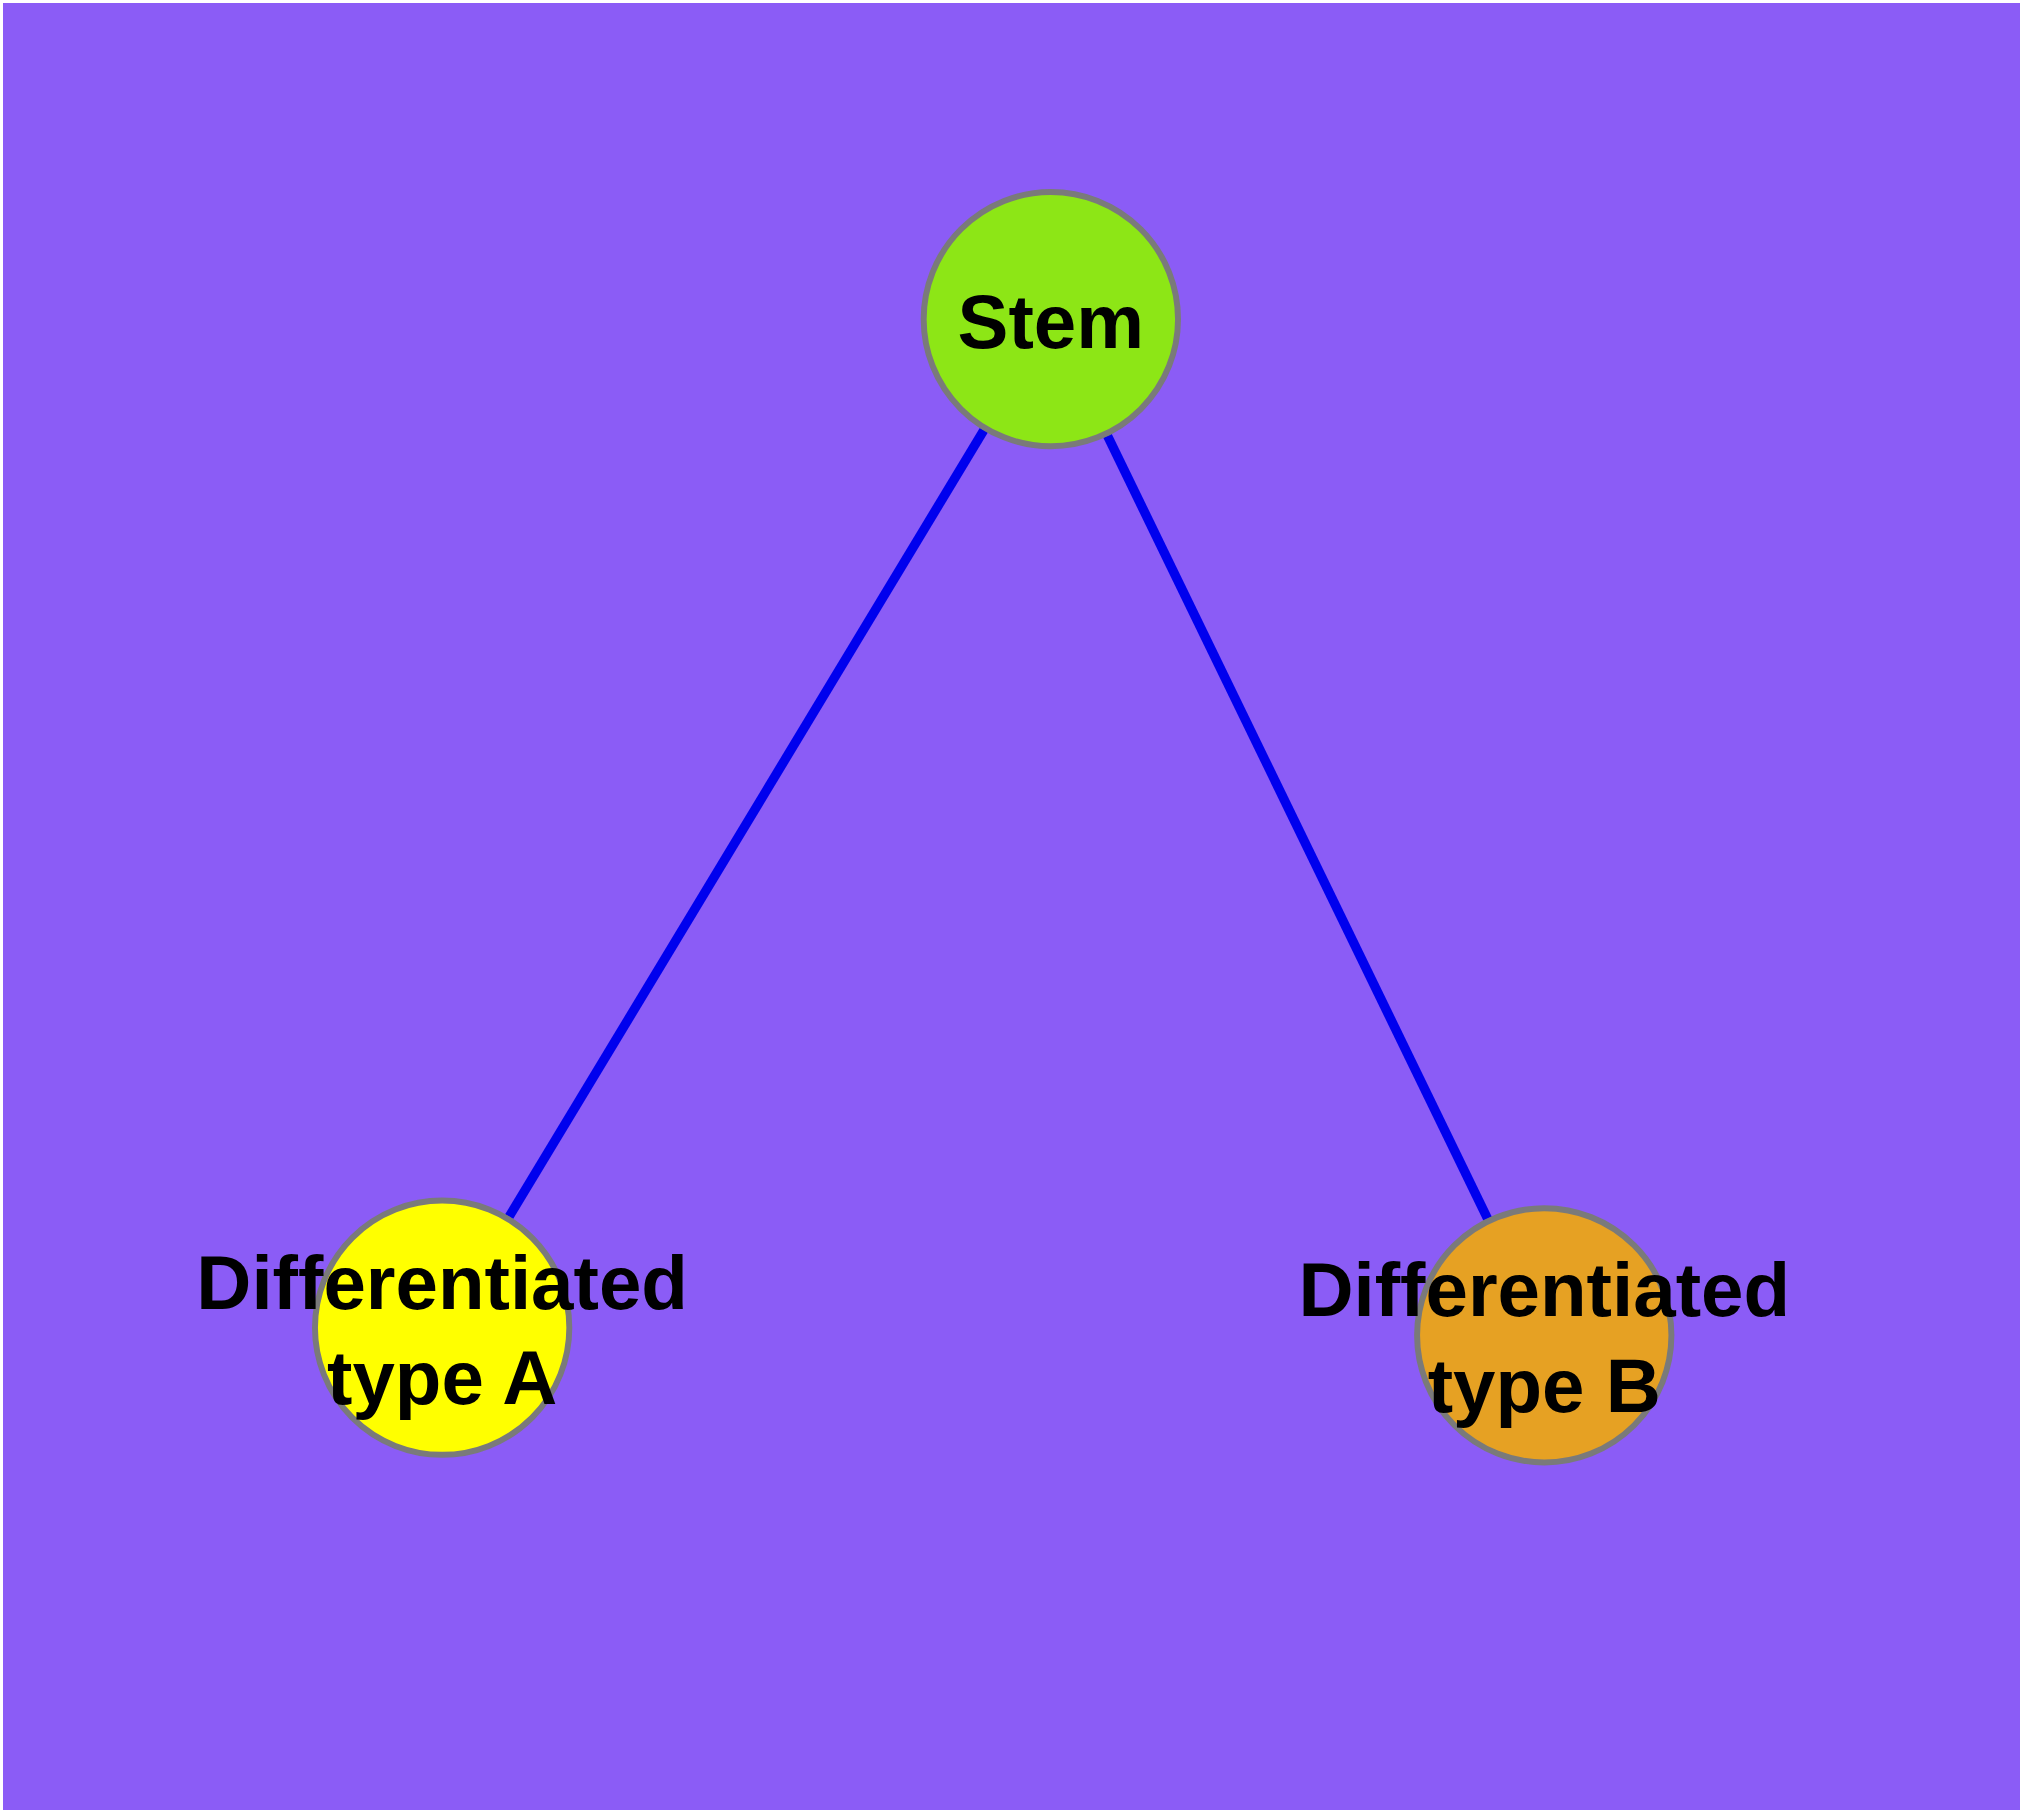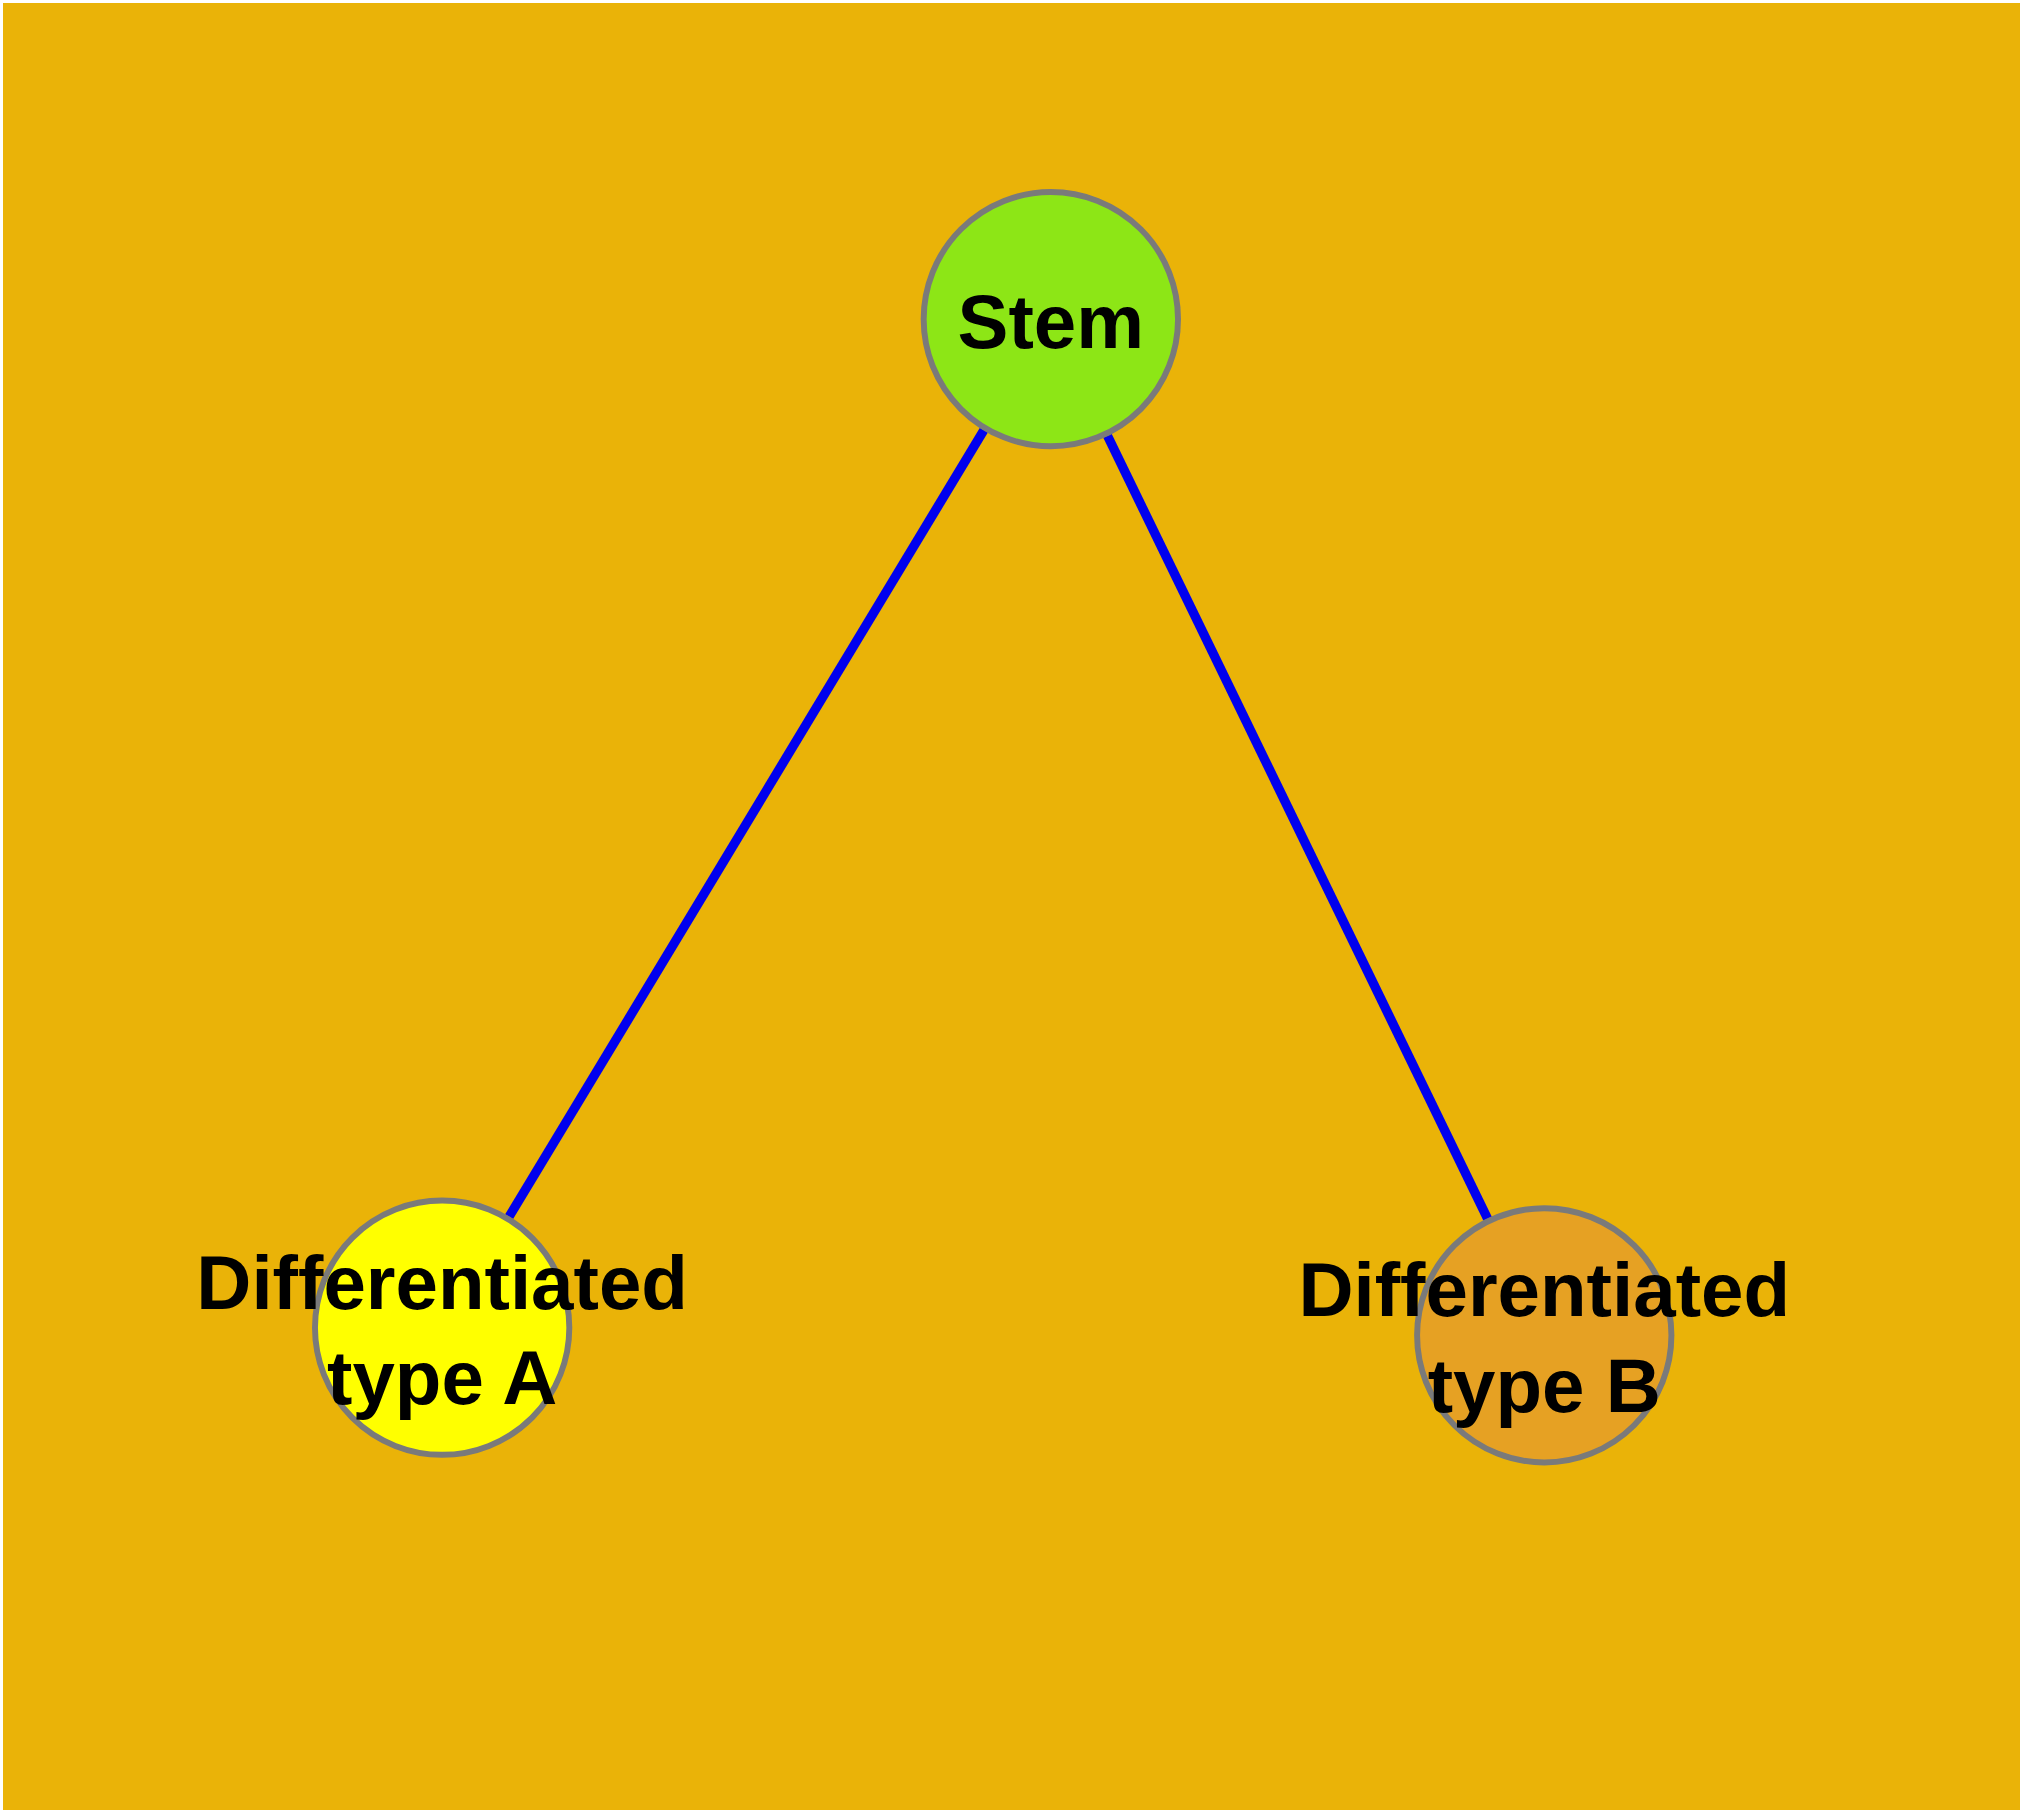--- a/index.html
+++ b/index.html
@@ -38,21 +38,21 @@
     font-family: "Liberation Sans", sans-serif;
     font-weight: 700;
     font-size: 90px;
     text-anchor: middle;
   }
 </style>
 </head>
 <body style="background: rgb(255, 255, 255);">
 
 <div class="page">
-  <div class="canvas" id="canvas" style="background: #eab308;">
+  <div class="canvas" id="canvas" style="background: #8b5cf6;">
     <svg id="diagram-svg" viewBox="0 0 2380 2131" preserveAspectRatio="none">
         <line x1="1157.0" y1="504.0" x2="597.0" y2="1432.0" stroke="#0000EE" stroke-width="11" class="edge"></line>
         <line x1="1302.8" y1="510.6" x2="1751.2" y2="1434.4" stroke="#0000EE" stroke-width="11" class="edge"></line>
         <g>
           <circle cx="1236" cy="373" r="150" fill="#8DE616" stroke="#7A7A7A" stroke-width="7" class="node-circle"></circle>
           <text class="node-label" fill="#000000" font-size="90"><tspan x="1236" y="407.0">Stem</tspan></text>
         </g>
         <g>
           <circle cx="518" cy="1563" r="150" fill="#FFFF00" stroke="#7A7A7A" stroke-width="7" class="node-circle"></circle>
           <text class="node-label" fill="#000000" font-size="90"><tspan x="518" y="1540.5">Differentiated</tspan><tspan x="518" y="1653.5">type A</tspan></text>

